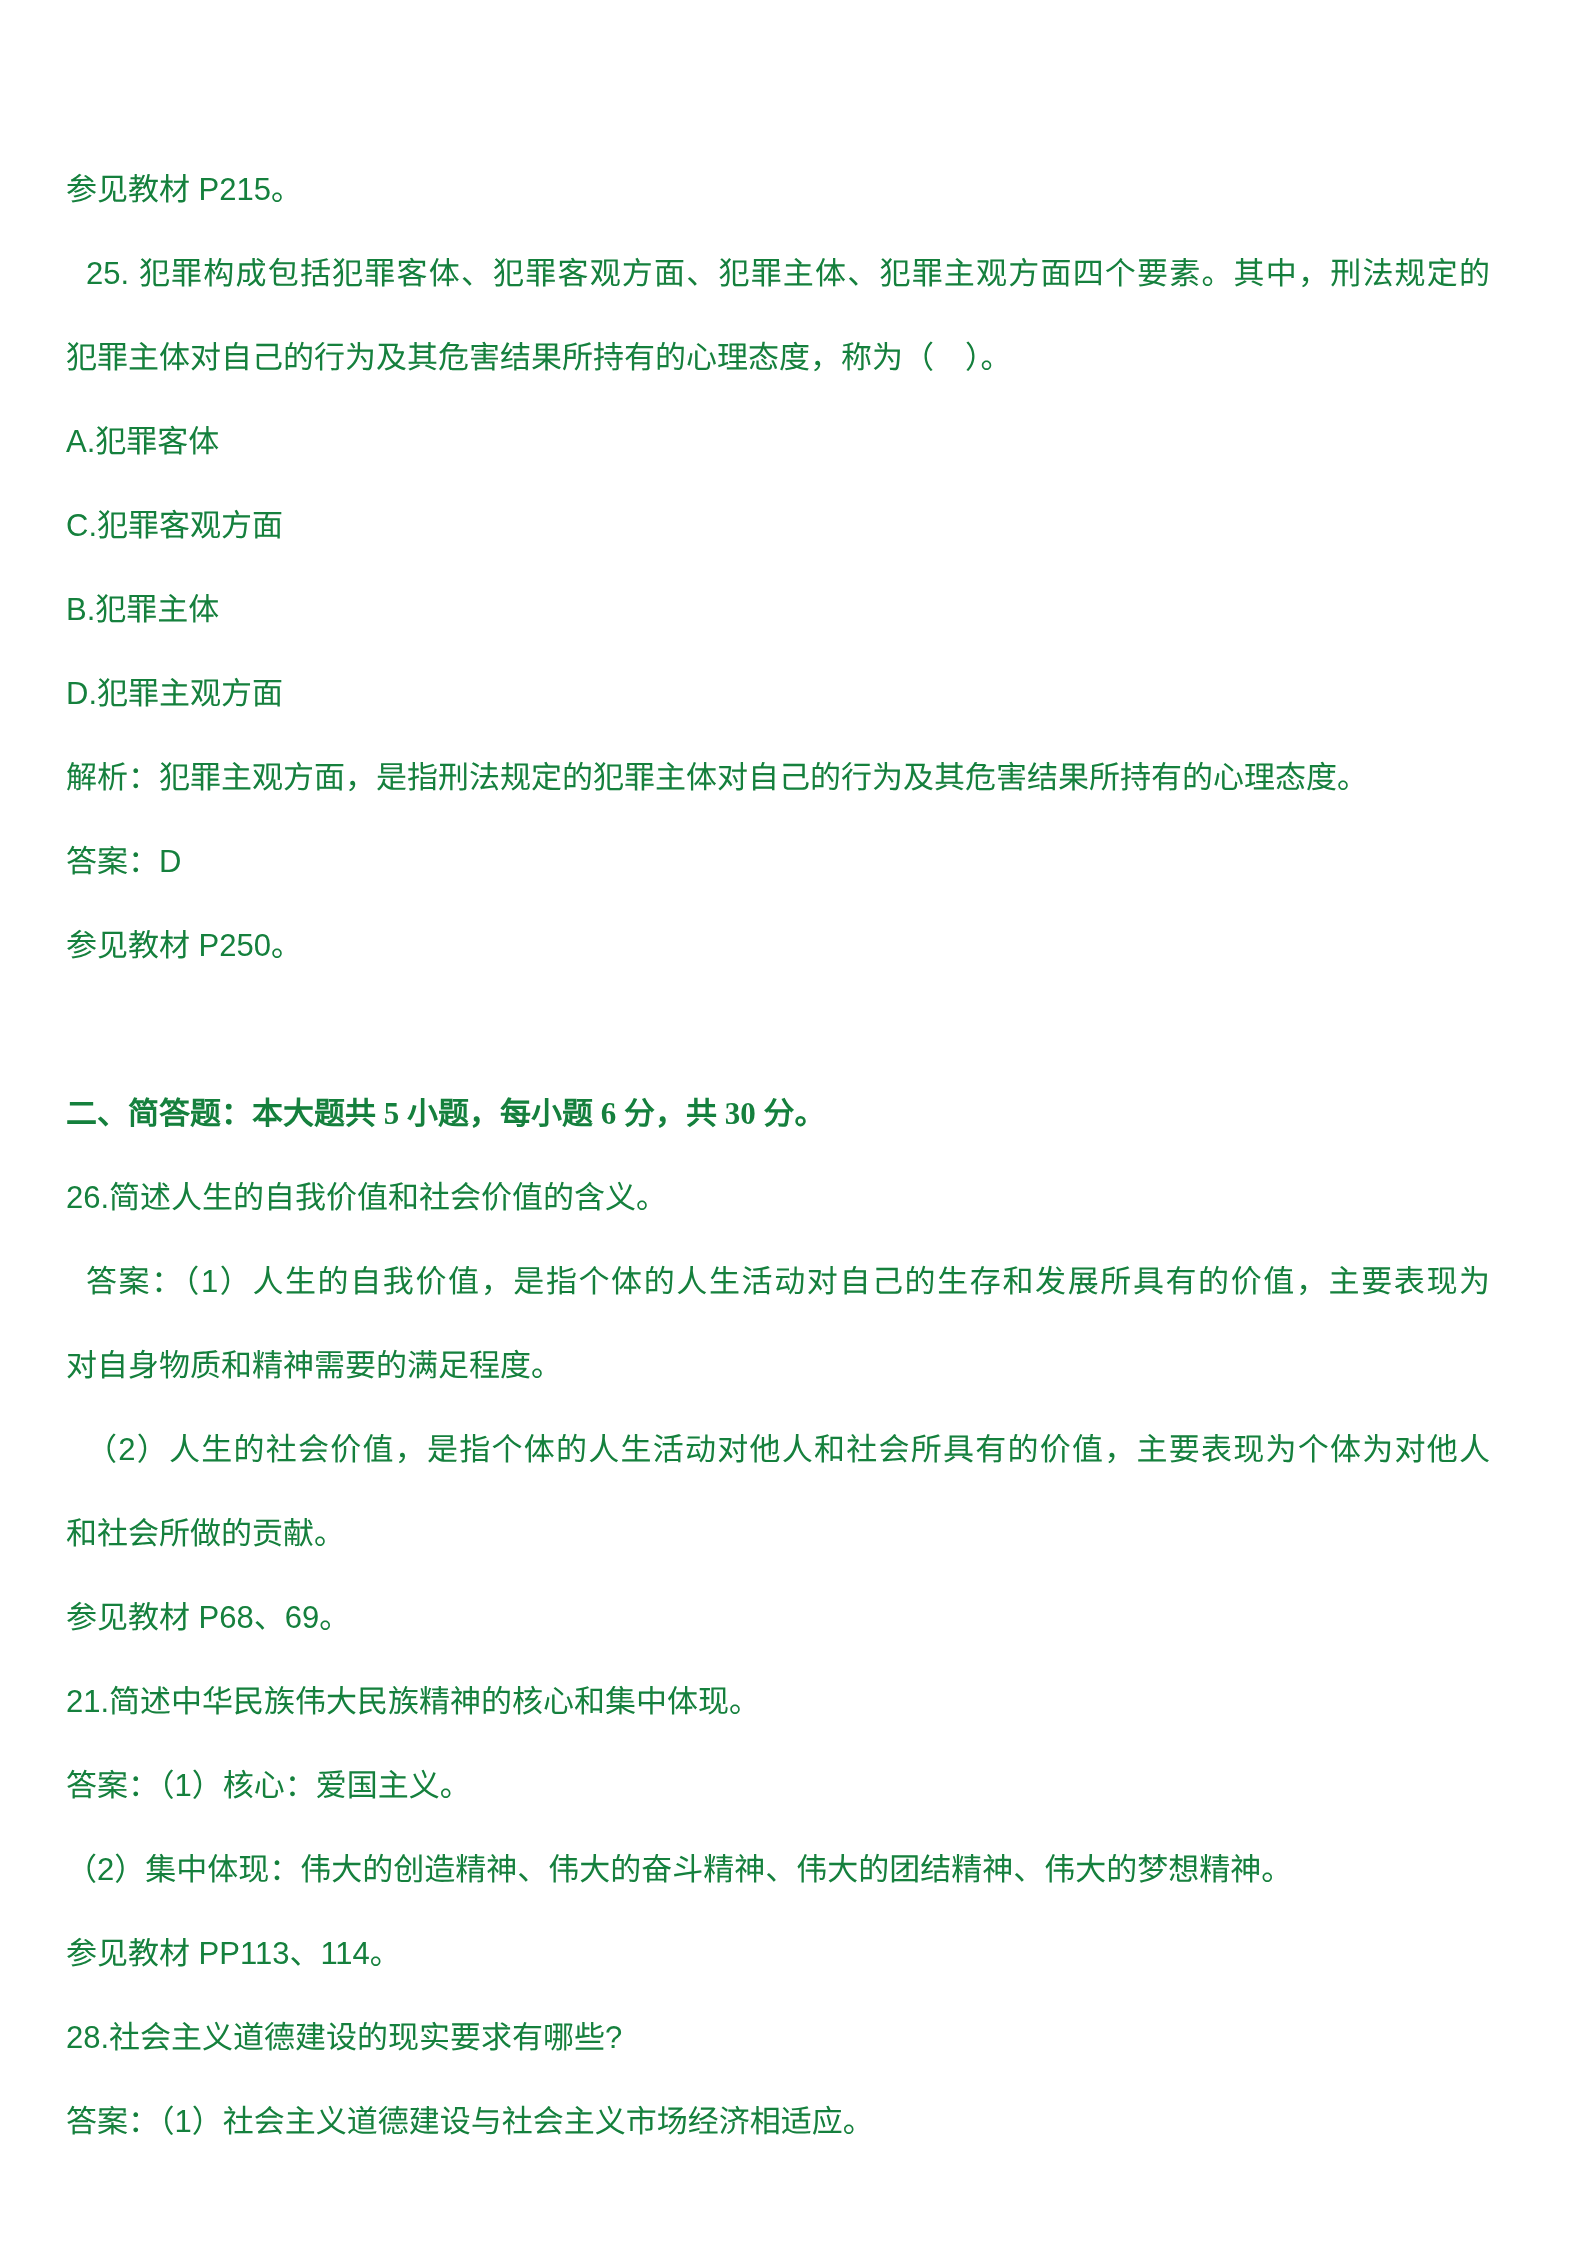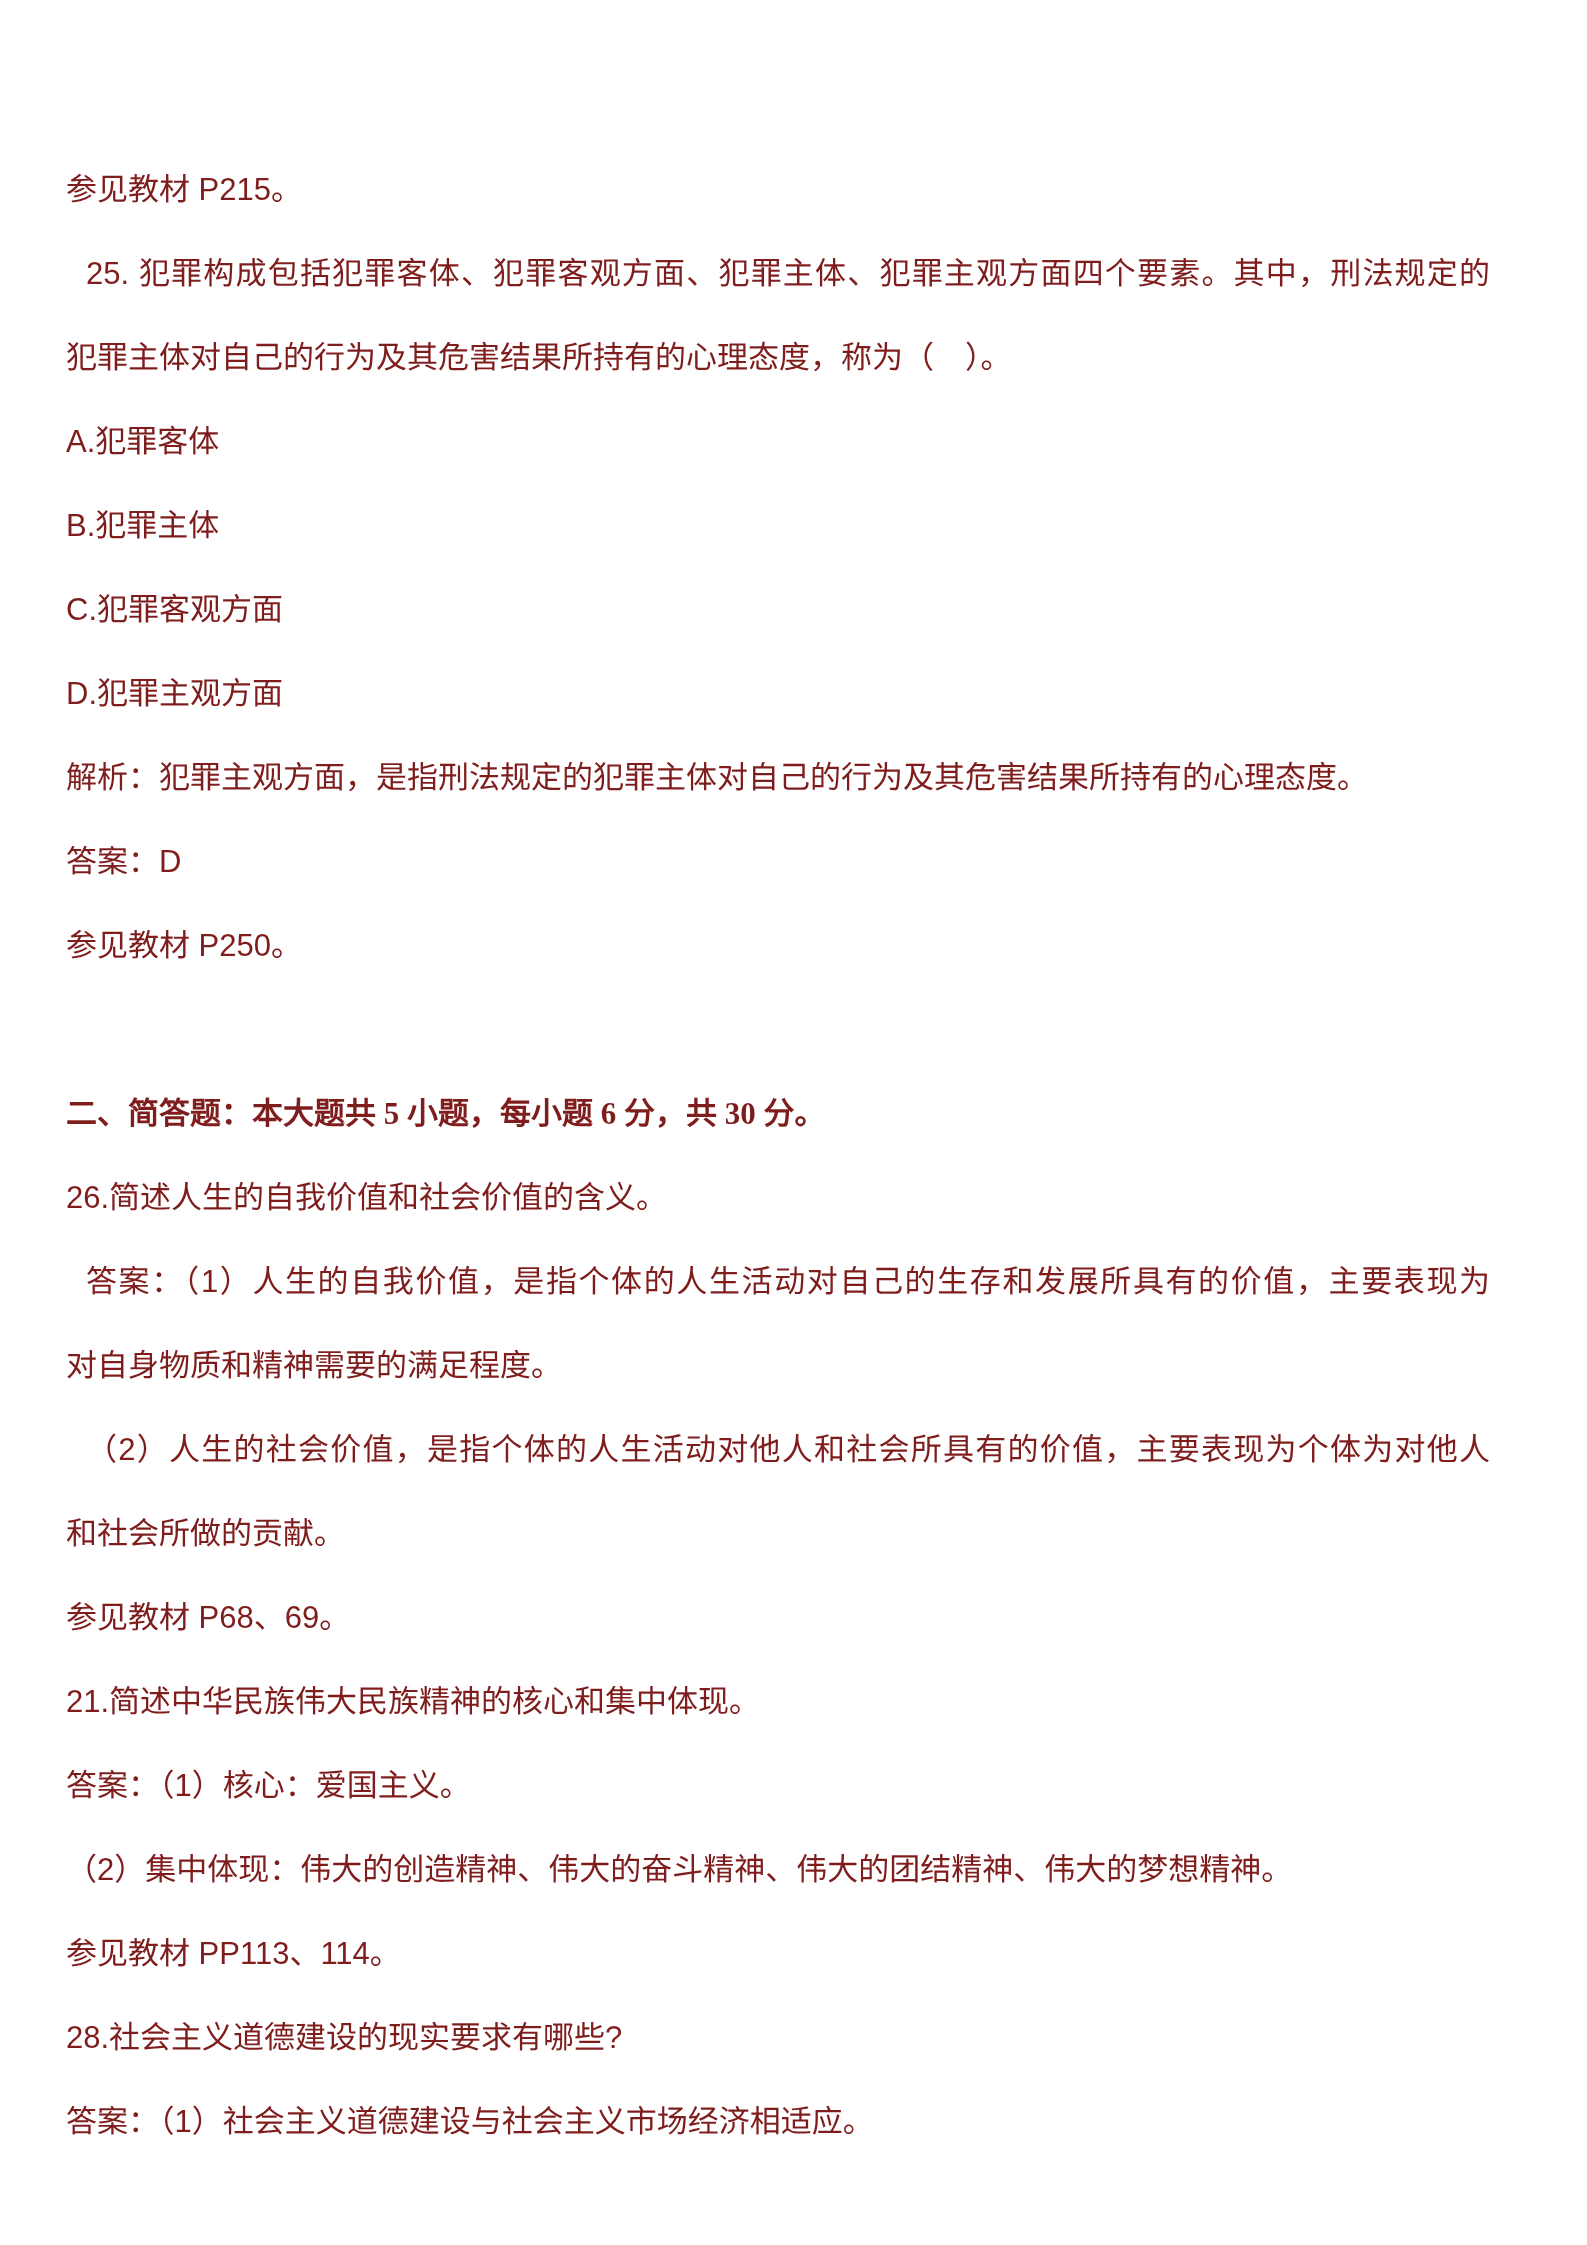--- a/index.html
+++ b/index.html
@@ -10,21 +10,21 @@
   body {
     width: 1587px;
     height: 2245px;
     overflow: hidden;
   }
   .page {
     box-sizing: border-box;
     width: 1587px;
     height: 2245px;
     background: #ffffff;
-    color: #7f1d1d;
+    color: #15803d;
     padding: 148px 97px 0 66px;
     font-family: "Liberation Sans", "DejaVu Sans", sans-serif;
     font-size: 31px;
     line-height: 84px;
     font-weight: 400;
   }
   .line {
     min-height: 84px;
     white-space: nowrap;
   }
@@ -43,22 +43,22 @@
   }
 </style>
 </head>
 <body>
 
 <div class="page">
   <div class="line">参见教材 P215。</div>
   <div class="line justify">25. 犯罪构成包括犯罪客体、犯罪客观方面、犯罪主体、犯罪主观方面四个要素。其中，刑法规定的</div>
   <div class="line">犯罪主体对自己的行为及其危害结果所持有的心理态度，称为（　）。</div>
   <div class="line">A.犯罪客体</div>
+  <div class="line">C.犯罪客观方面</div>
   <div class="line">B.犯罪主体</div>
-  <div class="line">C.犯罪客观方面</div>
   <div class="line">D.犯罪主观方面</div>
   <div class="line">解析：犯罪主观方面，是指刑法规定的犯罪主体对自己的行为及其危害结果所持有的心理态度。</div>
   <div class="line">答案：D</div>
   <div class="line">参见教材 P250。</div>
   <div class="line spacer"></div>
   <div class="line bold">二、简答题：本大题共 5 小题，每小题 6 分，共 30 分。</div>
   <div class="line">26.简述人生的自我价值和社会价值的含义。</div>
   <div class="line justify">答案：（1）人生的自我价值，是指个体的人生活动对自己的生存和发展所具有的价值，主要表现为</div>
   <div class="line">对自身物质和精神需要的满足程度。</div>
   <div class="line justify">（2）人生的社会价值，是指个体的人生活动对他人和社会所具有的价值，主要表现为个体为对他人</div>

